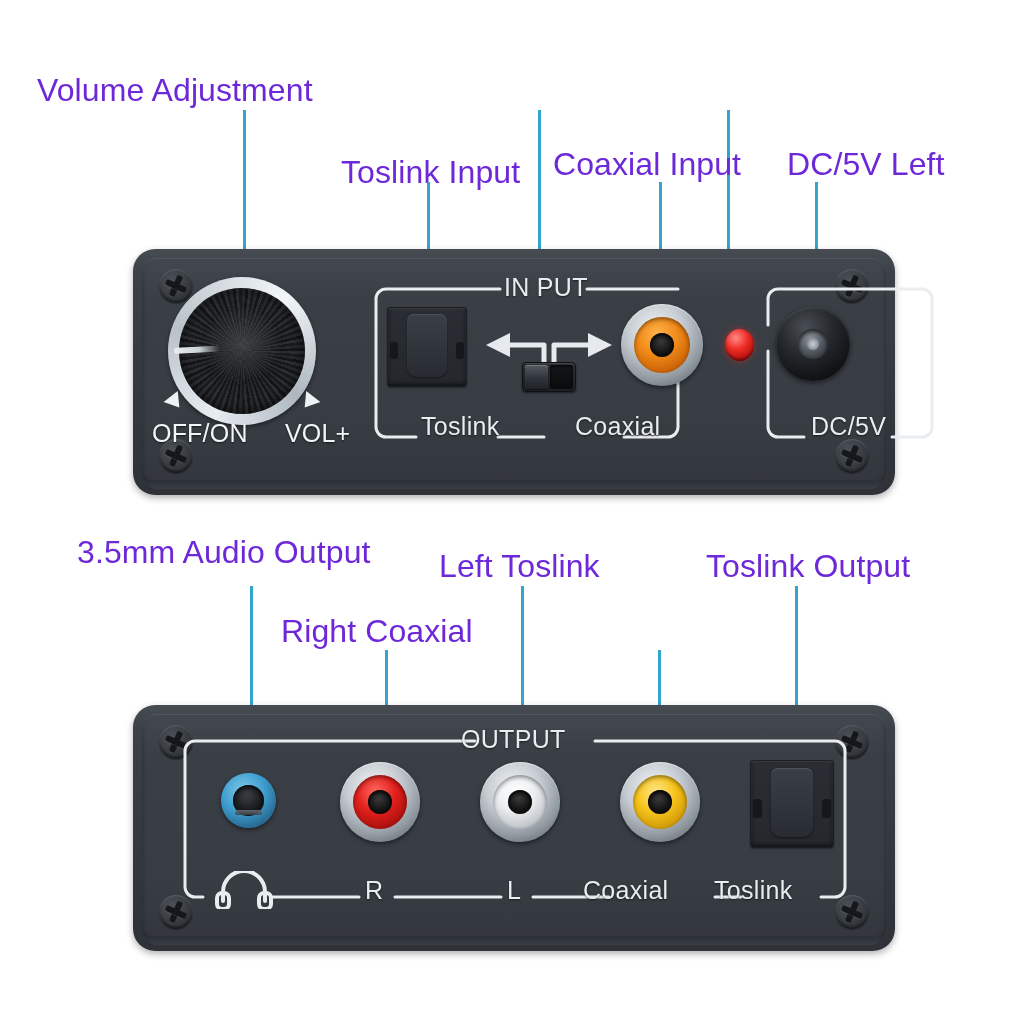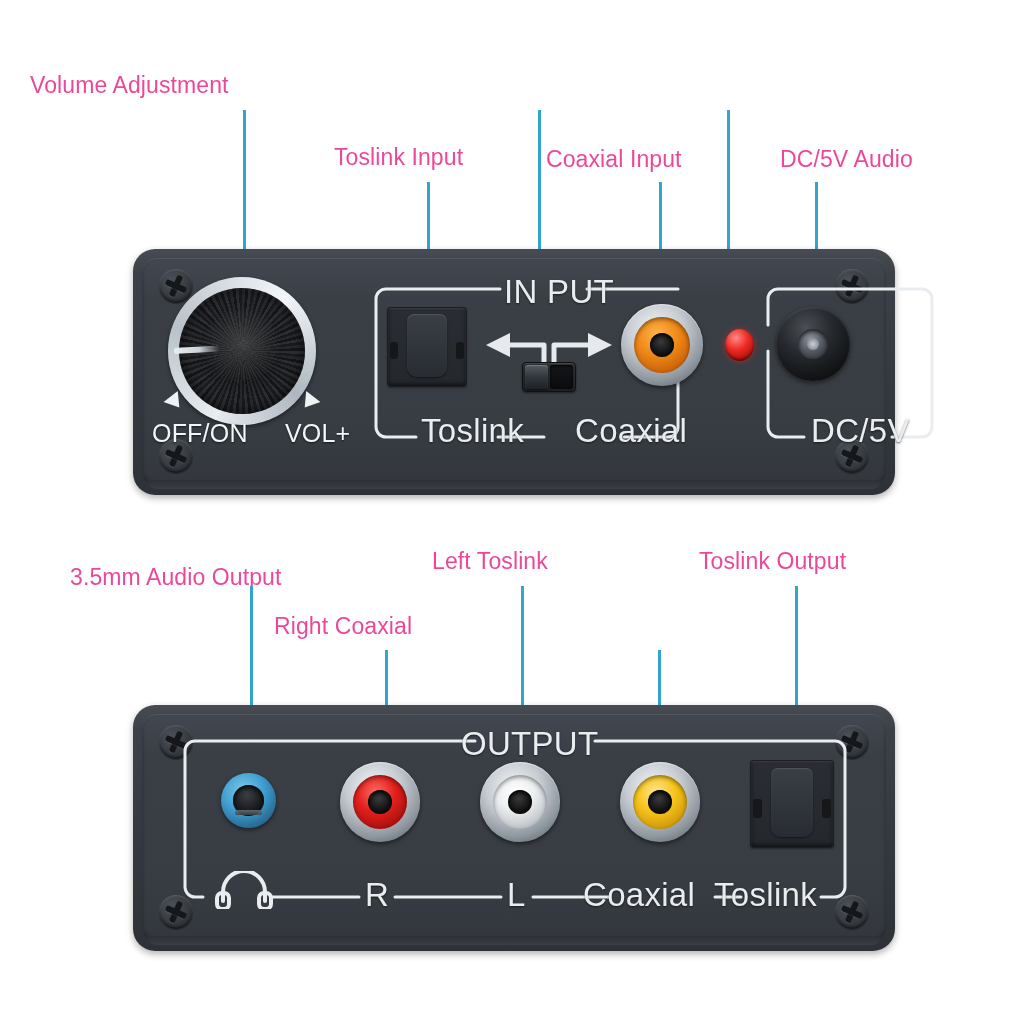--- a/index.html
+++ b/index.html
@@ -1,21 +1,21 @@
 <!DOCTYPE html>
 <html><head>
 <meta charset="utf-8">
 <style>
   html,body{margin:0;padding:0;background:#ffffff;}
   body{width:1024px;height:1024px;font-family:"Liberation Sans",sans-serif;-webkit-font-smoothing:antialiased;}
   #stage{position:relative;width:1024px;height:1024px;overflow:hidden;background:#fff;}
 
   
-  .callout{position:absolute;color:#ec4899;font-size:23px;line-height:1;white-space:nowrap;
-           font-family:"Liberation Sans",sans-serif;letter-spacing:.1px;}
+  .callout{position:absolute;color:#6d28d9;font-size:32px;line-height:1;white-space:nowrap;
+           font-family:"Liberation Sans",sans-serif;letter-spacing:.1px;margin-left:7px;}
   .leader{position:absolute;background:#33a5cd;width:3px;border-radius:0;}
   .dot{position:absolute;width:17px;height:17px;border-radius:50%;background:#2ea3ce;
        box-shadow:0 0 0 .5px rgba(20,120,160,.45);}
 
   
   .device{position:absolute;border-radius:22px;
           background:linear-gradient(180deg,#474c53 0%,#3c4148 10%,#343940 55%,#2e3238 100%);
           box-shadow:0 3px 7px rgba(0,0,0,.30);}
   .device .bezel{position:absolute;inset:9px;border-radius:15px;
           background:linear-gradient(180deg,#434850 0%,#3a3f46 18%,#383d44 70%,#33373d 100%);
@@ -50,21 +50,21 @@
              transform:rotate(-3deg);transform-origin:left center;}
   .knob-arrow{position:absolute;width:0;height:0;border-left:9px solid transparent;border-right:9px solid transparent;}
   .knob-arrow.left{border-top:14px solid #eef2f5;left:-2px;bottom:16px;transform:rotate(-38deg);}
   .knob-arrow.right{border-top:14px solid #eef2f5;right:-2px;bottom:16px;transform:rotate(38deg);}
   .knob-label{position:absolute;color:#f3f6f8;font-size:25px;letter-spacing:.2px;white-space:nowrap;
               text-shadow:0 1px 2px rgba(0,0,0,.6);}
 
   
   .silk{position:absolute;pointer-events:none;}
   .silk svg{display:block;overflow:visible;}
-  .silk-text{position:absolute;color:#e9edf0;font-size:33px;white-space:nowrap;letter-spacing:.3px;
+  .silk-text{position:absolute;color:#e9edf0;font-size:25px;white-space:nowrap;letter-spacing:.3px;
              text-shadow:0 1px 2px rgba(0,0,0,.55);}
 
   
   .toslink{position:absolute;border-radius:3px;
            background:linear-gradient(180deg,#2a2d33 0%,#24272c 100%);
            box-shadow:inset 0 1px 2px rgba(255,255,255,.10), inset 0 -2px 4px rgba(0,0,0,.6), 0 1px 2px rgba(0,0,0,.35);
            border:1px solid #1b1e22;}
   .toslink .shutter{position:absolute;left:50%;top:8%;width:52%;height:80%;margin-left:-26%;border-radius:7px 7px 10px 10px;
            background:linear-gradient(180deg,#3a3f46 0%,#2f343a 60%,#282c32 100%);
            box-shadow:inset 0 1px 1px rgba(255,255,255,.12), 0 1px 2px rgba(0,0,0,.5);}
@@ -124,29 +124,29 @@
   <div class="callout" style="left:30px;top:74px;">Volume Adjustment</div>
   <div class="leader" style="left:243px;top:110px;height:202px;"></div>
   <div class="dot" style="left:236px;top:313px;"></div>
 
   <div class="leader" style="left:538px;top:110px;height:250px;"></div>
   <div class="dot" style="left:531px;top:360px;"></div>
 
   <div class="leader" style="left:727px;top:110px;height:232px;"></div>
   <div class="dot" style="left:720px;top:342px;"></div>
 
-  <div class="callout" style="left:334px;top:146px;">Toslink Input</div>
+  <div class="callout" style="left:334px;top:156px;">Toslink Input</div>
   <div class="leader" style="left:427px;top:182px;height:151px;"></div>
   <div class="dot" style="left:420px;top:334px;"></div>
 
   <div class="callout" style="left:546px;top:148px;">Coaxial Input</div>
   <div class="leader" style="left:659px;top:182px;height:161px;"></div>
   <div class="dot" style="left:652px;top:344px;"></div>
 
-  <div class="callout" style="left:780px;top:148px;">DC/5V Audio</div>
+  <div class="callout" style="left:780px;top:148px;">DC/5V Left</div>
   <div class="leader" style="left:815px;top:182px;height:156px;"></div>
   <div class="dot" style="left:808px;top:339px;"></div>
 
   <div class="device" style="left:133px;top:249px;width:762px;height:246px;">
     <div class="bezel"></div>
     <div class="lip"></div>
 
     <div class="screw" style="left:26px;top:20px;"></div>
     <div class="screw" style="left:26px;top:190px;"></div>
     <div class="screw" style="right:26px;top:20px;"></div>
@@ -208,21 +208,21 @@
       </svg>
     </div>
     <div class="silk-text" style="left:678px;top:163px;">DC/5V</div>
 
     <div class="dcjack" style="left:643px;top:58px;width:74px;height:74px;">
       <div class="barrel"></div>
       <div class="pin"></div>
     </div>
   </div>
 
-  <div class="callout" style="left:70px;top:566px;">3.5mm Audio Output</div>
+  <div class="callout" style="left:70px;top:536px;">3.5mm Audio Output</div>
   <div class="leader" style="left:250px;top:586px;height:208px;"></div>
   <div class="dot" style="left:243px;top:795px;"></div>
 
   <div class="callout" style="left:432px;top:550px;">Left Toslink</div>
   <div class="leader" style="left:521px;top:586px;height:211px;"></div>
   <div class="dot" style="left:514px;top:797px;"></div>
 
   <div class="callout" style="left:699px;top:550px;text-align:center;">Toslink Output</div>
   <div class="leader" style="left:795px;top:586px;height:210px;"></div>
   <div class="dot" style="left:788px;top:796px;"></div>

